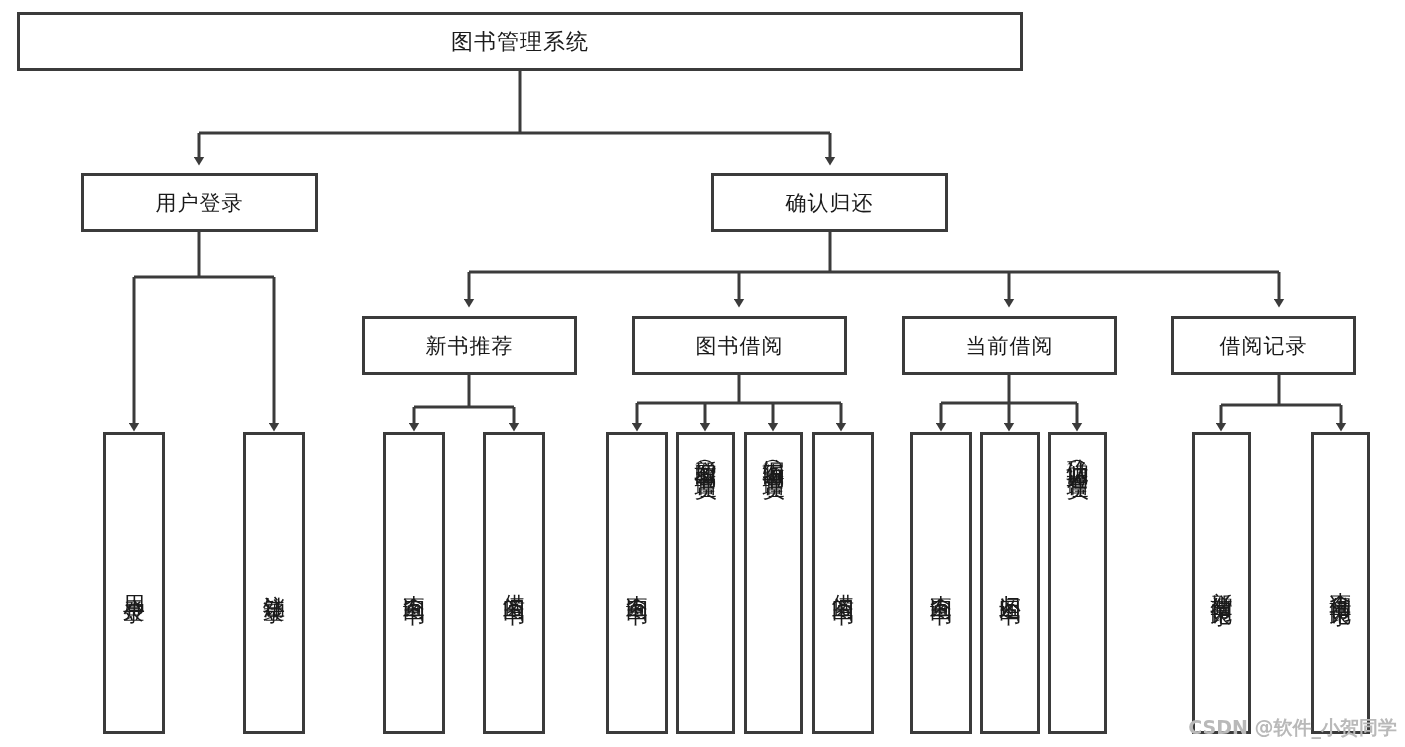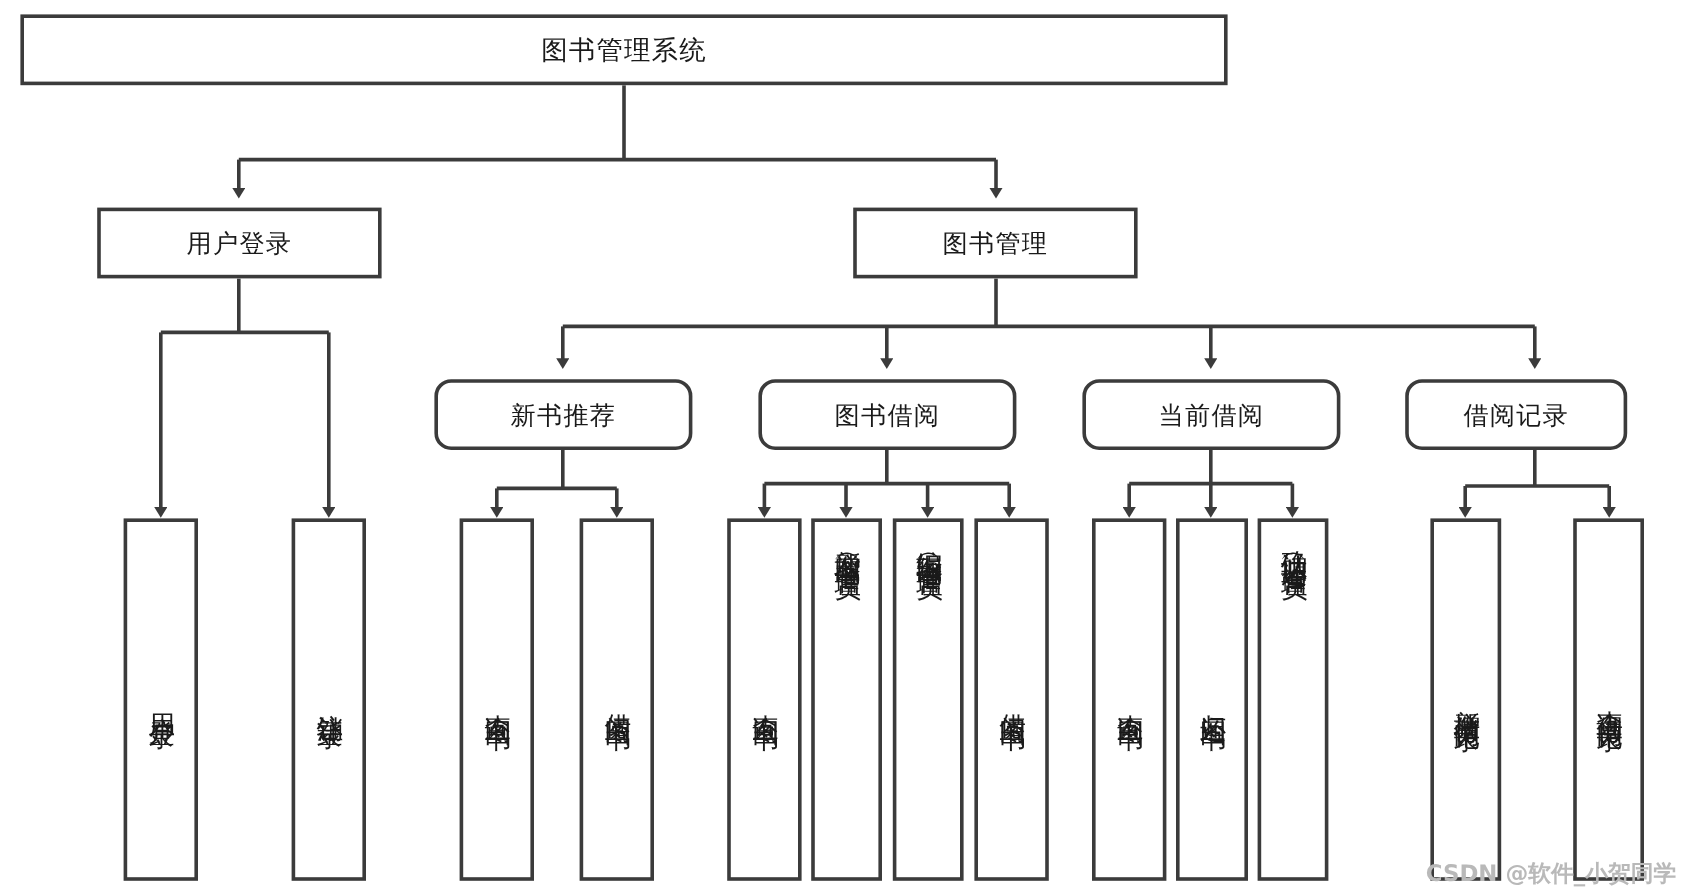--- a/index.html
+++ b/index.html
@@ -20,21 +20,21 @@
     box-sizing: border-box;
     border: 3px solid #3b3b3b;
     background: #ffffff;
     display: flex;
     align-items: center;
     justify-content: center;
     color: #1a1a1a;
   }
   .node.level0 { font-size: 22px; align-items: center; }
   .node.level1 { font-size: 21px; }
-  .node.level2 { font-size: 21px; border-radius: 14px; }
+  .node.level2 { font-size: 21px; }
   .node.leaf {
     align-items: flex-start;
     justify-content: center;
     padding-top: 6px;
     font-size: 22px;
   }
   .node.leaf.centered {
     align-items: center;
     padding-top: 0;
   }
@@ -124,21 +124,21 @@
   </svg>
 
   <div class="node level0" style="left:17px; top:12px; width:1006px; height:59px;">
     <span class="htext">图书管理系统</span>
   </div>
 
   <div class="node level1" style="left:81px; top:173px; width:237px; height:59px;">
     <span class="htext">用户登录</span>
   </div>
   <div class="node level1" style="left:711px; top:173px; width:237px; height:59px;">
-    <span class="htext">图书管理</span>
+    <span class="htext">确认归还</span>
   </div>
 
   <div class="node level2" style="left:362px; top:316px; width:215px; height:59px;">
     <span class="htext">新书推荐</span>
   </div>
   <div class="node level2" style="left:632px; top:316px; width:215px; height:59px;">
     <span class="htext">图书借阅</span>
   </div>
   <div class="node level2" style="left:902px; top:316px; width:215px; height:59px;">
     <span class="htext">当前借阅</span>

